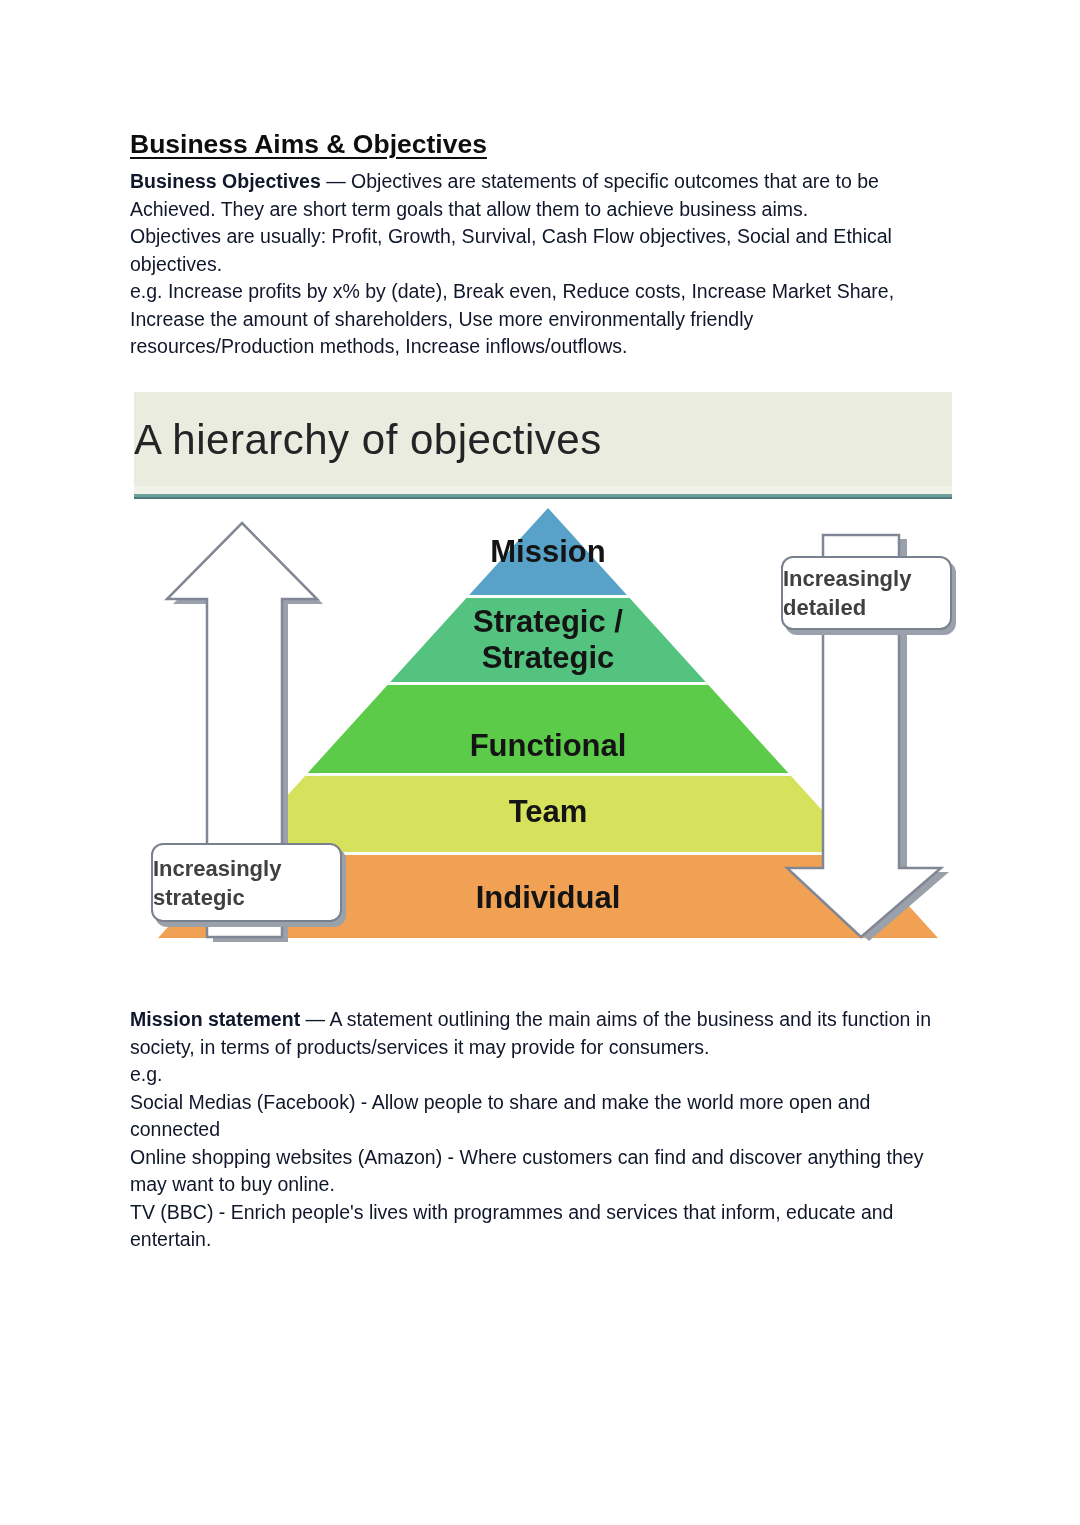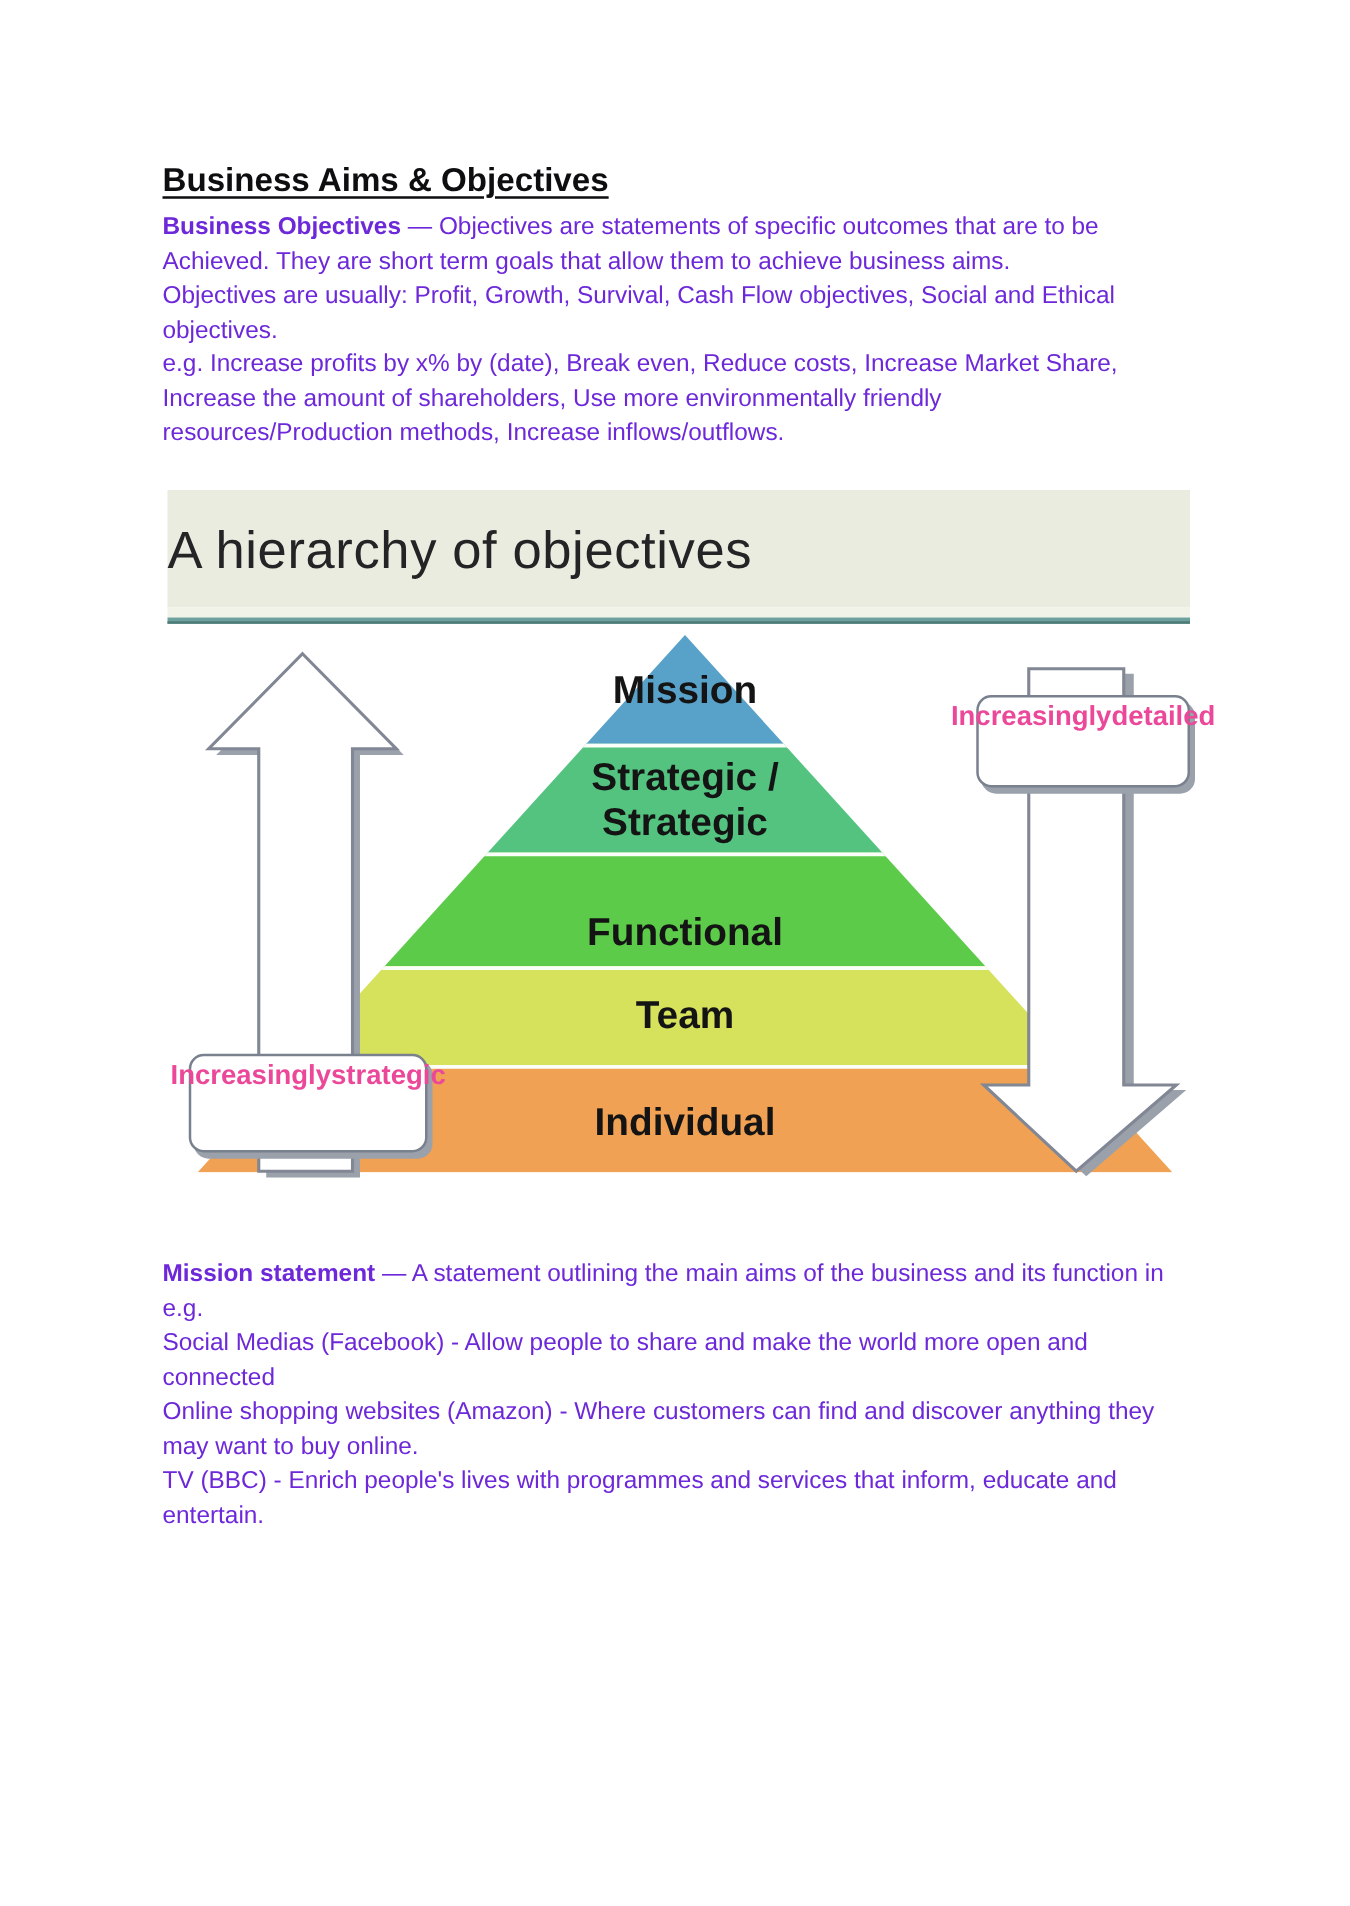--- a/index.html
+++ b/index.html
@@ -1,20 +1,20 @@
 <!DOCTYPE html>
 <html><head>
 <meta charset="utf-8">
 <style>
   html,body{margin:0;padding:0;background:#ffffff;}
   .page{position:relative;width:1080px;height:1525px;background:#ffffff;overflow:hidden;
         font-family:"Liberation Sans",sans-serif;color:#1c1c1e;}
   .doc-title{position:absolute;left:130px;top:129px;margin:0;font-size:26.5px;font-weight:700;
         color:#0e0e10;text-decoration:underline;text-decoration-thickness:2px;text-underline-offset:4px;text-align:center;}
-  .para{position:absolute;left:130px;width:850px;font-size:19.5px;color:#6d28d9;}
+  .para{position:absolute;left:130px;width:850px;font-size:19.5px;color:#0f172a;}
   .para .line{line-height:27.5px;white-space:nowrap;}
   .para b{font-weight:700;}
   #para1{top:168px;}
   #para2{top:989px;margin-top:17px;}
 
   
   .figure{position:absolute;left:134px;top:392px;width:818px;height:565px;}
   .banner{position:absolute;left:0;top:0;width:818px;height:94px;background:#eaecdf;}
   .banner-strip{position:absolute;left:0;top:94px;width:818px;height:8px;background:#f1f3e9;}
   .banner-title{position:absolute;left:0;top:24px;width:818px;text-align:left;
@@ -32,22 +32,22 @@
   .lvl4{top:344px;height:86px;border-top:3px solid #fbfffa;}
 
   .labels{position:absolute;left:24px;top:116px;width:780px;height:430px;pointer-events:none;}
   .lvl-label{position:absolute;left:0;width:100%;text-align:center;font-weight:700;
         font-size:31px;line-height:36px;color:#141414;}
   .lab0{top:26px;} .lab1{top:96px;} .lab2{top:200px;margin-top:20px;} .lab3{top:286px;} .lab4{top:372px;}
 
   .arrows{position:absolute;left:0;top:0;}
 
   .callout{position:absolute;background:#ffffff;border:2px solid #79808e;border-radius:12px;
-        box-shadow:4px 5px 0 #9aa1ab;display:flex;flex-direction:row;justify-content:center;
-        text-align:left;font-weight:700;font-size:22px;line-height:29px;color:#ec4899;}
+        box-shadow:4px 5px 0 #9aa1ab;display:flex;flex-direction:column;justify-content:center;
+        text-align:left;font-weight:700;font-size:22px;line-height:29px;color:#404040;}
   .callout-left{left:17px;top:451px;width:187px;height:75px;}
   .callout-right{left:647px;top:164px;width:167px;height:70px;}
 </style>
 </head>
 <body>
 
 <div class="page">
 
   <h1 class="doc-title">Business Aims &amp; Objectives</h1>
 
@@ -112,20 +112,21 @@
       <div>strategic</div>
     </div>
     <div class="callout callout-right">
       <div>Increasingly</div>
       <div>detailed</div>
     </div>
   </div>
 
   <div class="para" id="para2">
       <div class="line"><b>Mission statement</b> — A statement outlining the main aims of the business and its function in</div>
+      <div class="line">society, in terms of products/services it may provide for consumers.</div>
       <div class="line">e.g.</div>
       <div class="line">Social Medias (Facebook) - Allow people to share and make the world more open and</div>
       <div class="line">connected</div>
       <div class="line">Online shopping websites (Amazon) - Where customers can find and discover anything they</div>
       <div class="line">may want to buy online.</div>
       <div class="line">TV (BBC) - Enrich people's lives with programmes and services that inform, educate and</div>
       <div class="line">entertain.</div>
     </div>
 
 </div>

